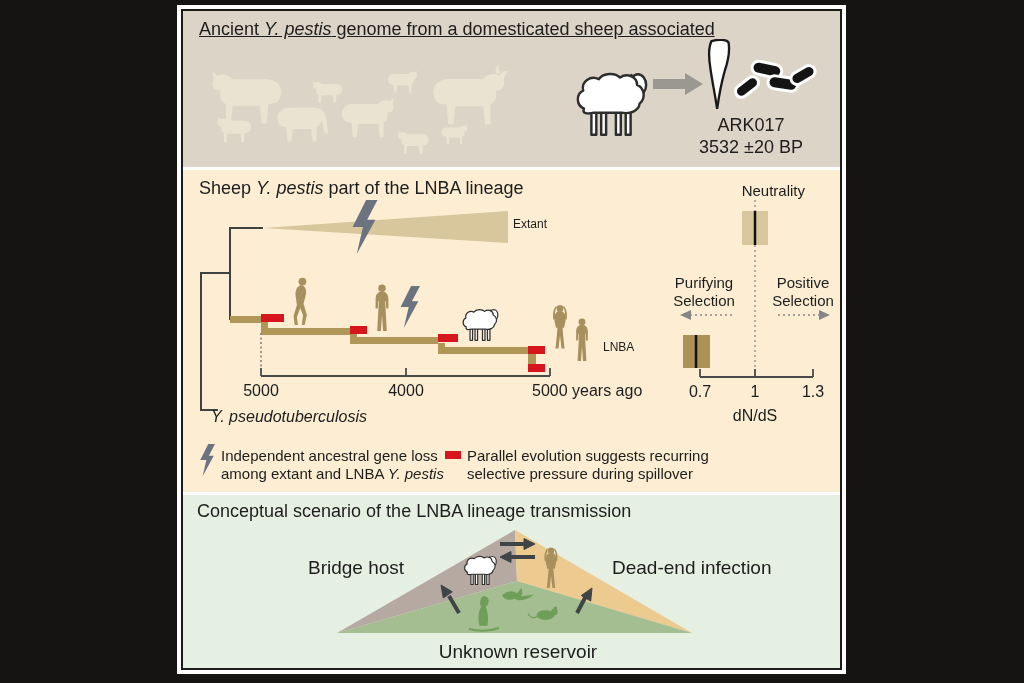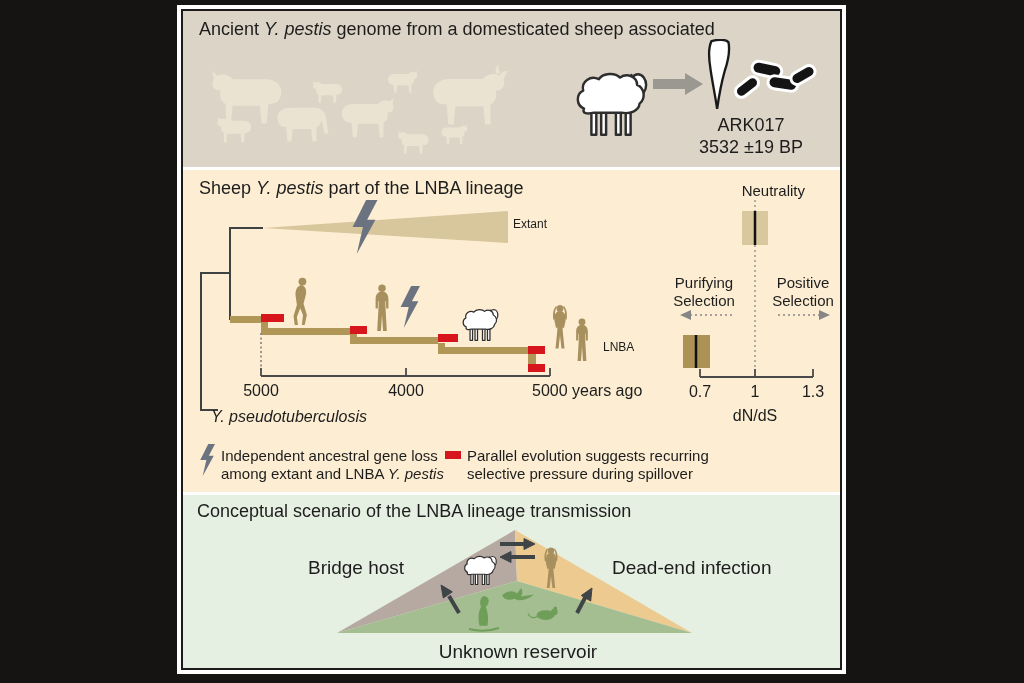--- a/index.html
+++ b/index.html
@@ -91,21 +91,21 @@
       <circle cx="55" cy="6" r="3"></circle>
       <path d="M20,22 C12,26 5,24 2,16" fill="none" stroke-width="2.5"></path>
     </symbol>
   </defs>
 </svg>
 
 <div class="panel">
   <div class="panel-inner">
 
     <div class="section sec-top">
-      <div class="txt title" style="left:16px; top:8px;">
+      <div class="txt title" style="left:16px; top:8px;text-decoration:underline;">
         <span>Ancient </span><span class="it">Y. pestis</span><span> genome from a domesticated sheep associated</span>
       </div>
 
       <svg class="abs" width="657" height="156" viewBox="0 0 657 156">
         <g fill="#eae3d2">
           <g transform="translate(110,56) scale(-1,1)">
               <use href="#quad" width="85" height="62"></use>
             </g>
           <g transform="translate(74,104) scale(-1,1)">
               <use href="#quad" width="42" height="30"></use>
@@ -128,21 +128,21 @@
         <g transform="translate(549,48)" stroke="#ffffff" stroke-width="3" fill="#141414">
           <rect x="2" y="22" width="26" height="12" rx="6" transform="rotate(-38 15 28)"></rect>
           <rect x="20" y="4" width="30" height="13" rx="6.5" transform="rotate(12 35 10)"></rect>
           <rect x="36" y="18" width="30" height="13" rx="6.5" transform="rotate(8 51 24)"></rect>
           <rect x="58" y="10" width="26" height="12" rx="6" transform="rotate(-30 71 16)"></rect>
         </g>
       </svg>
 
       <div class="txt center" style="left:503px; top:104px; width:130px; font-size:18px; line-height:1.2;">
         <div>ARK017</div>
-        <div>3532 ±19 BP</div>
+        <div>3532 ±20 BP</div>
       </div>
     </div>
 
     <div class="gap"></div>
 
     <div class="section sec-mid">
       <svg class="abs" width="657" height="322" viewBox="0 0 657 322">
         <g fill="none" stroke="#3f4243" stroke-width="2">
           <path d="M35,240 H18 V103 H47"></path>
           <path d="M80,58 H47 V150"></path>

